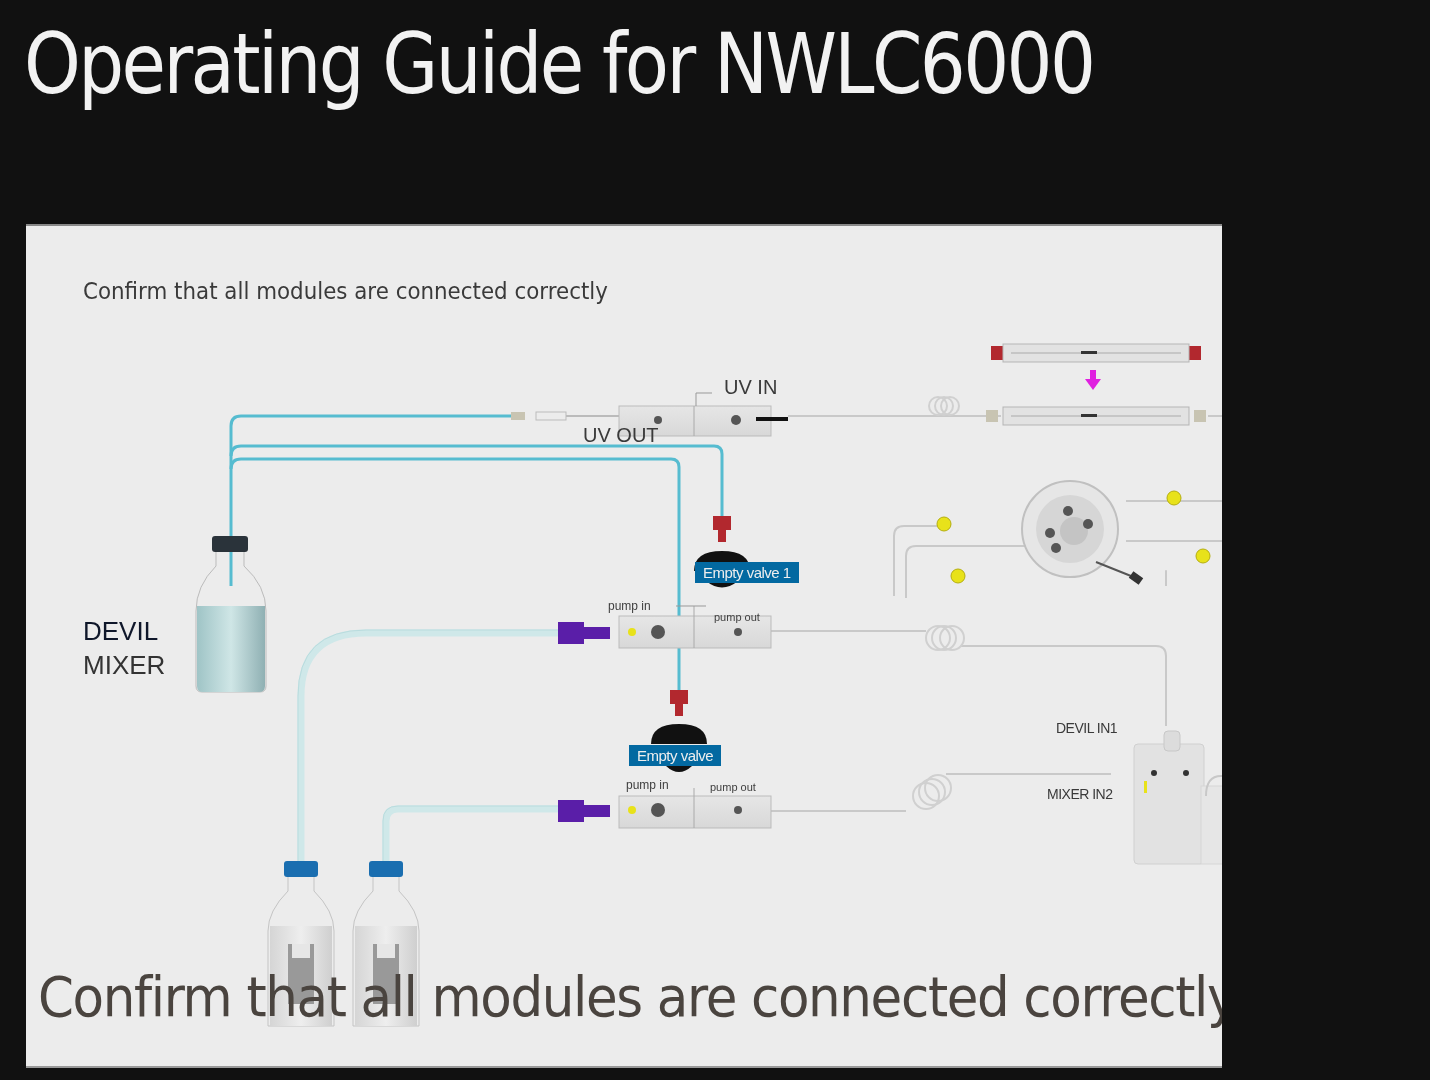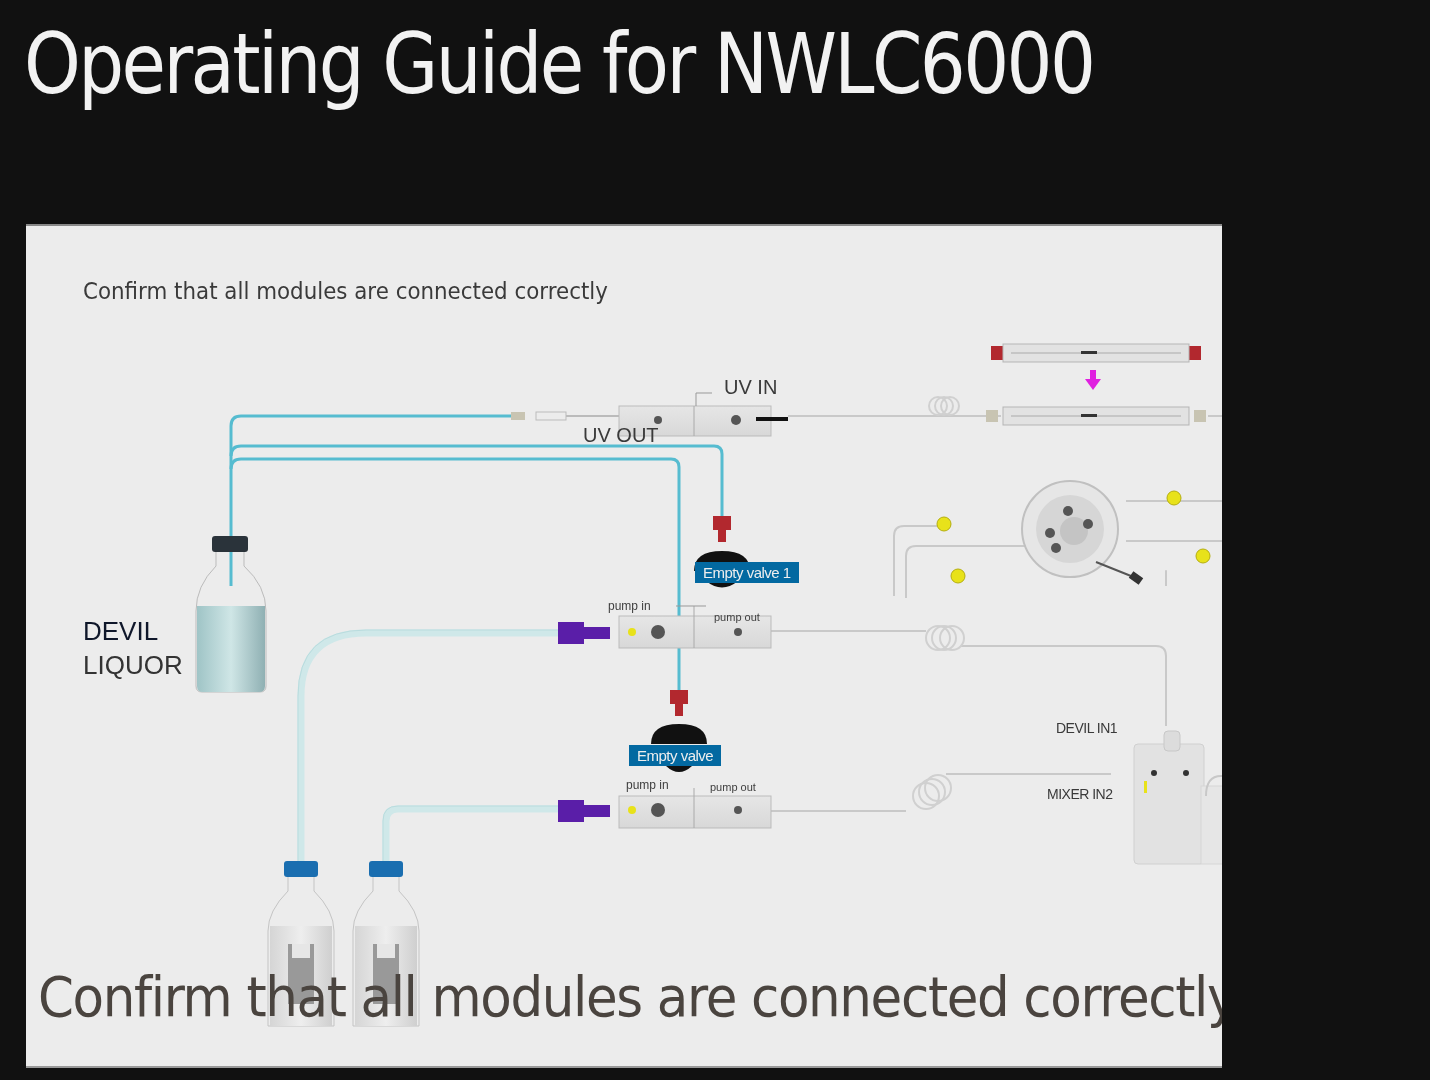--- a/index.html
+++ b/index.html
@@ -199,21 +199,21 @@
       <rect x="329" y="700" width="62" height="100" fill="url(#grayliq)"></rect>
       <rect x="347" y="718" width="26" height="60" fill="#999"></rect>
       <rect x="351" y="718" width="18" height="14" fill="#e6e6e6"></rect>
     </g>
   </svg>
 
   <div class="lbl lbl-md" style="left:557px;top:150px;margin-top:48px;">UV OUT</div>
   <div class="lbl lbl-md" style="left:698px;top:150px;">UV IN</div>
 
   <div class="lbl" style="left:57px;top:390px;font-size:26px;color:#0f172a;">DEVIL</div>
-  <div class="lbl" style="left:57px;top:424px;font-size:26px;color:#333;">LIQUOR</div>
+  <div class="lbl" style="left:57px;top:424px;font-size:26px;color:#333;">MIXER</div>
 
   <div class="valve-tag" style="left:669px;top:336px;">Empty valve 1</div>
   <div class="valve-tag" style="left:603px;top:519px;">Empty valve</div>
 
   <div class="lbl lbl-sm" style="left:582px;top:373px;">pump in</div>
   <div class="lbl lbl-sm" style="left:688px;top:385px;font-size:11px;">pump out</div>
   <div class="lbl lbl-sm" style="left:600px;top:552px;">pump in</div>
   <div class="lbl lbl-sm" style="left:684px;top:555px;font-size:11px;">pump out</div>
 
   <div class="lbl lbl-mix" style="left:1030px;top:494px;">DEVIL IN1</div>

